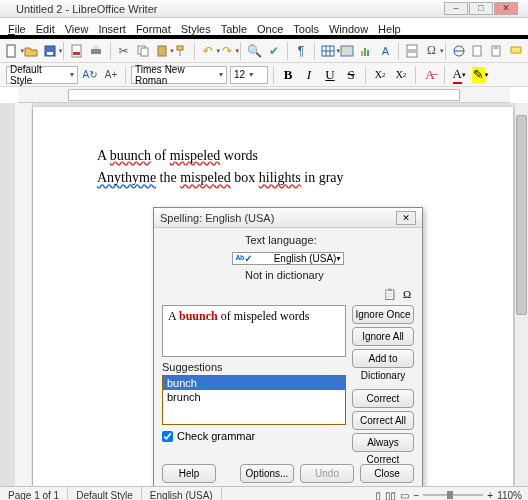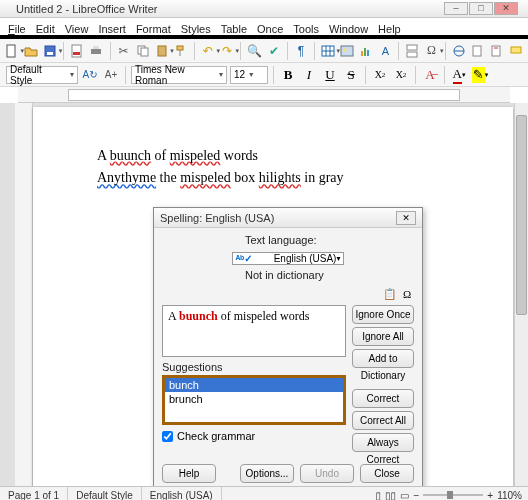--- a/index.html
+++ b/index.html
@@ -47,21 +47,21 @@
   .lang-combo .ab { color:#06c; margin-right:21px; font-weight:bold; font-size:10px;}
   .lang-combo .dd { margin-left: auto; font-size: 8px; }
   .mini-icons { display: flex; gap: 3px; margin-left: auto; }
   .mini-icons span { width: 14px; height: 14px; display: inline-flex; align-items:center; justify-content:center; font-size:11px; }
   .main-cols { display: flex; gap: 6px; }
   .leftcol { flex: 1; }
   .rightcol { width: 62px; display: flex; flex-direction: column; gap: 3px; }
   .textbox { border: 1px solid #999; background: #fff; height: 52px; padding: 3px 5px; font-family: "Times New Roman", serif; font-size: 12px; }
   .textbox .err { color: #c00; font-weight: bold; }
   .sugg-lbl { margin: 4px 0 2px; color: #222; }
-  .suggbox { border: 3px solid #a16207; background: #fff; height: 50px; font-size: 11px; }
+  .suggbox { border: 1px solid #a16207; background: #fff; height: 50px; font-size: 11px; }
   .suggbox .sel { background: #3874d1; color: #fff; padding: 1px 4px; }
   .suggbox .item { padding: 1px 4px; }
   .btn { height: 19px; border: 1px solid #9c9c9c; background: linear-gradient(#f9f9f9,#e6e6e6); font-size: 10px; text-align: center; line-height: 17px; border-radius: 4px; }
   .btn.disabled { color: #999; }
   .chk { display: flex; align-items: center; gap: 4px; margin-top: 5px; }
   .chk input { width:11px; height:11px; }
   .dlg-foot { display: flex; gap: 6px; padding: 6px 8px 8px; }
   .dlg-foot .btn { width: 54px; }
   .dlg-foot .spacer { flex: 1; }
 

